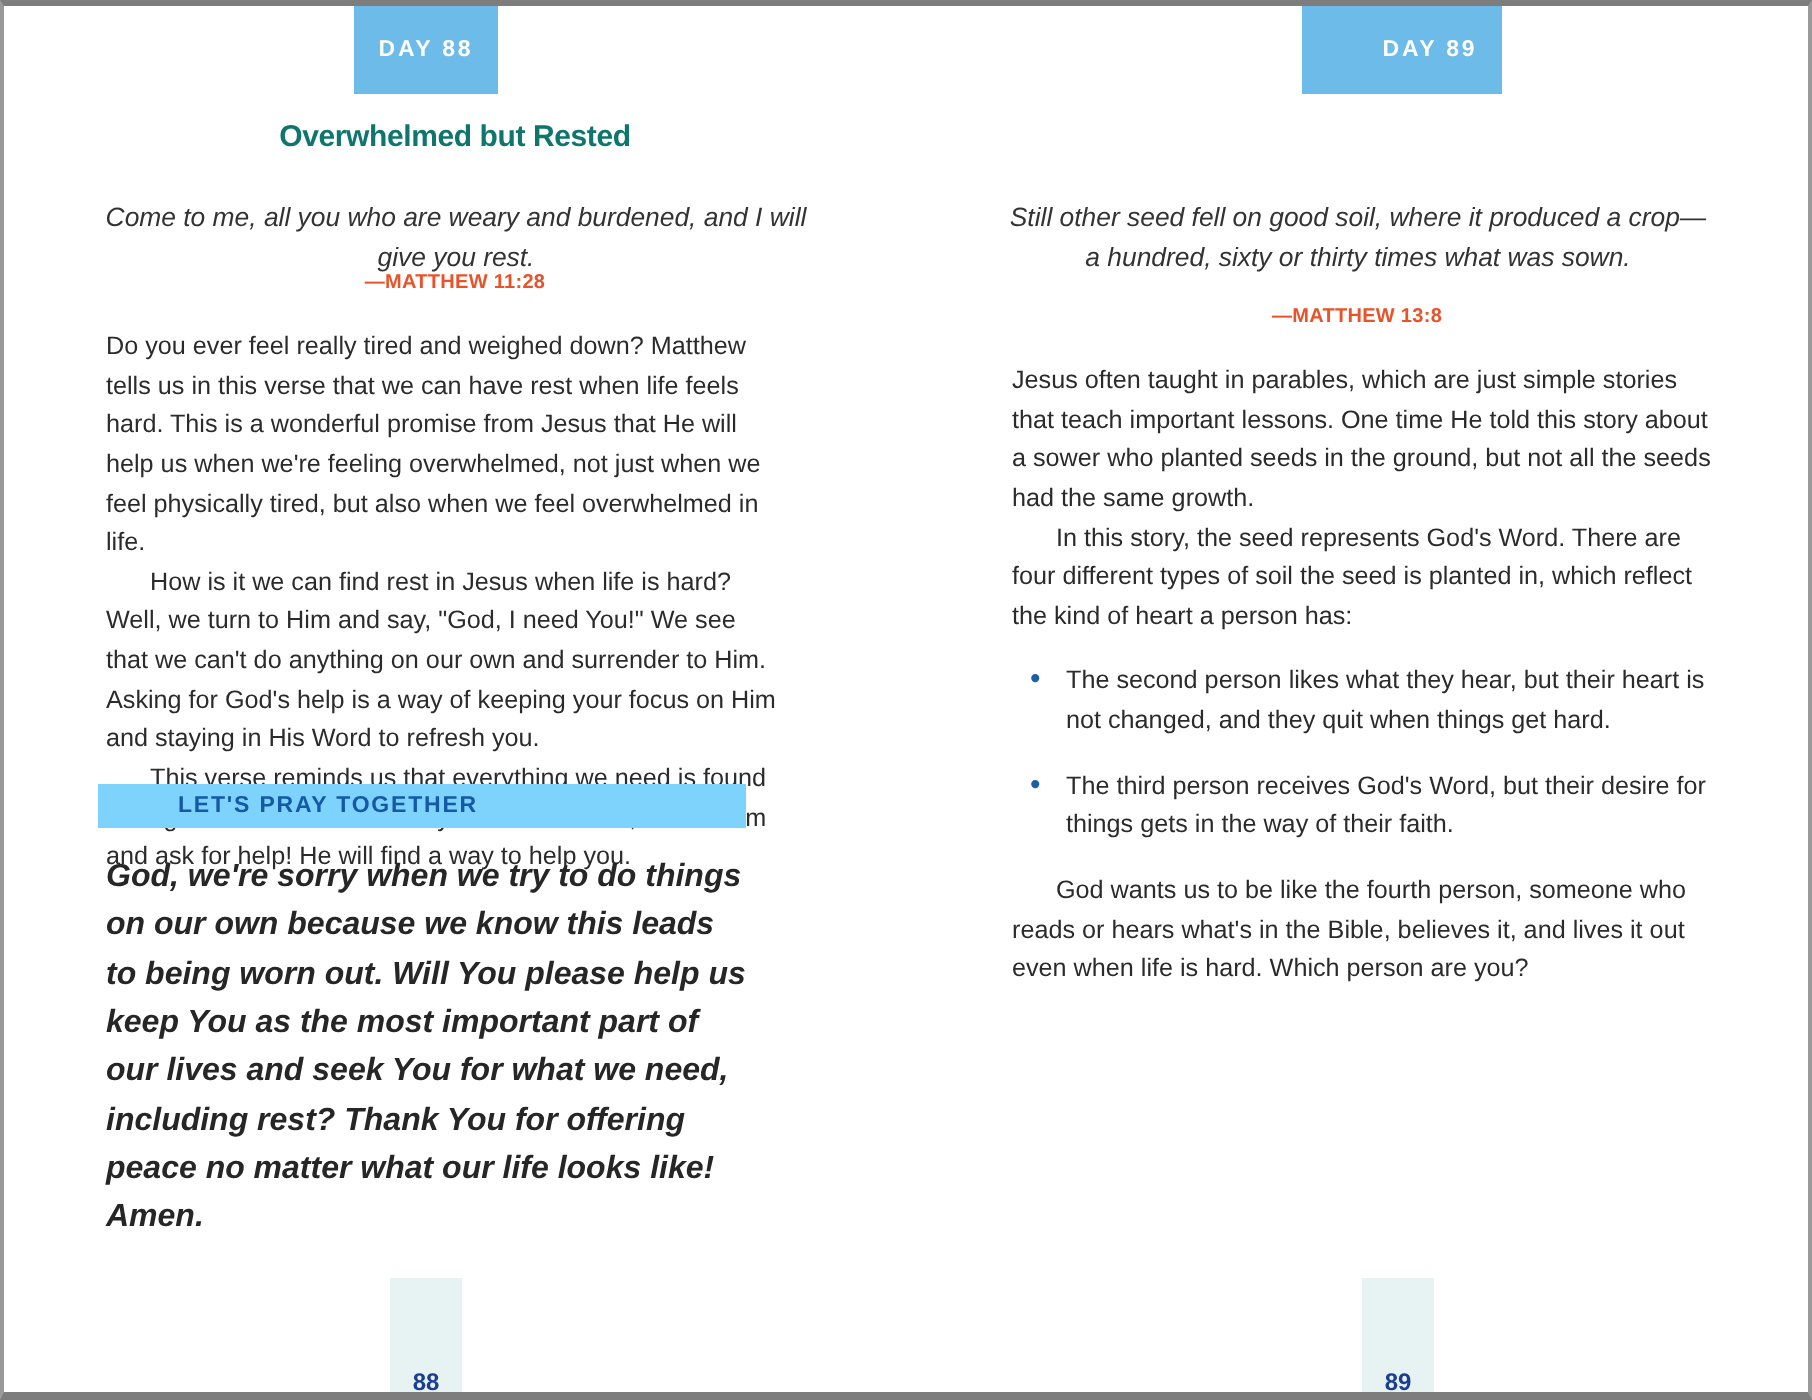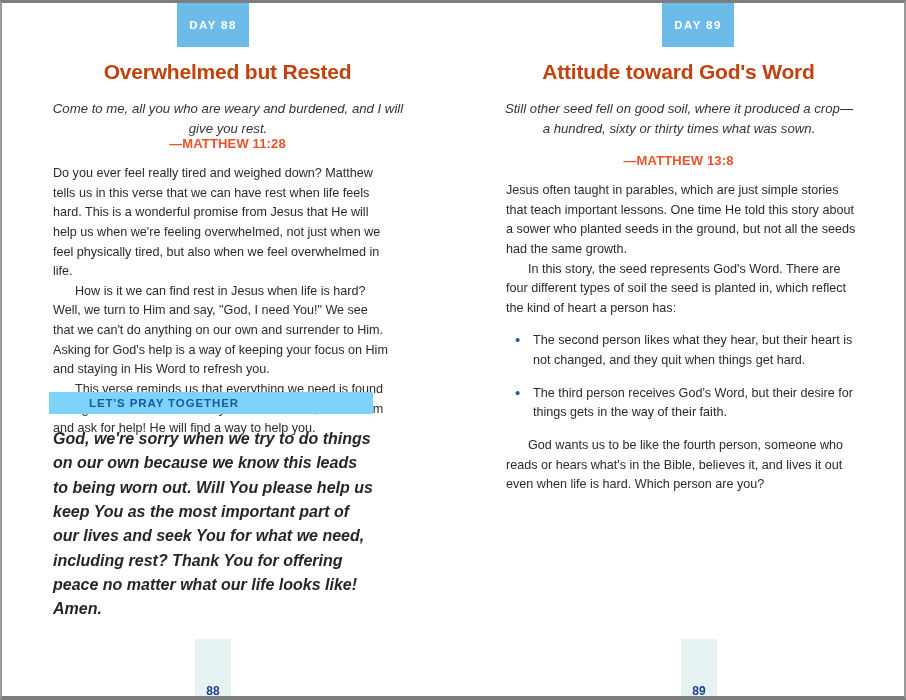--- a/index.html
+++ b/index.html
@@ -45,29 +45,29 @@
     background: #6cbbe8;
     color: #ffffff;
     font-size: 11.5px;
     font-weight: bold;
     letter-spacing: 1.4px;
     display: flex;
     align-items: center;
     justify-content: center;
   }
   .page-left  .day-badge { left: 175px; }
-  .page-right .day-badge { left: 209px; }
+  .page-right .day-badge { left: 198px; padding-left: 28px; }
 
   
   .dev-title {
     position: absolute;
     width: 100%;
     text-align: center;
-    color: #c2410c;
-    font-size: 21px;
+    color: #0f766e;
+    font-size: 15px;
     font-weight: bold;
     letter-spacing: -0.2px;
   }
   .page-left  .dev-title { top: 57px; }
   .page-right .dev-title { top: 57px; }
 
   
   .scripture {
     position: absolute;
     color: #333333;
@@ -75,21 +75,21 @@
     font-size: 13.2px;
     line-height: 1.48;
     text-align: center;
   }
   .page-left  .scripture { top: 96px; left: 50px;  width: 352px; }
   .page-right .scripture { top: 96px; left: 50px;  width: 352px; }
 
   .scripture-ref {
     position: absolute;
     color: #e8532a;
-    font-size: 13px;
+    font-size: 10px;
     font-weight: bold;
     letter-spacing: 0.15px;
     text-align: center;
     width: 100%;
   }
   .page-left  .scripture-ref { top: 133px; }
   .page-right .scripture-ref { top: 150px; }
 
   
   .body-block {
@@ -201,21 +201,20 @@
 
     <div class="page-tab">
       <span>88</span>
     </div>
   </div>
 
   <div class="page page-right">
 
     <div class="day-badge">DAY 89</div>
 
-    <div class="dev-title">Attitude toward God's Word</div>
 
     <div class="scripture">Still other seed fell on good soil, where it produced a crop—a hundred, sixty or thirty times what was sown.</div>
 
     <div class="scripture-ref">—MATTHEW 13:8</div>
 
     <div class="body-block">
       <p>Jesus often taught in parables, which are just simple stories that teach important lessons. One time He told this story about a sower who planted seeds in the ground, but not all the seeds had the same growth.</p>
       <p class="indent">In this story, the seed represents God's Word. There are four different types of soil the seed is planted in, which reflect the kind of heart a person has:</p>
 
       <ul class="bullets">

